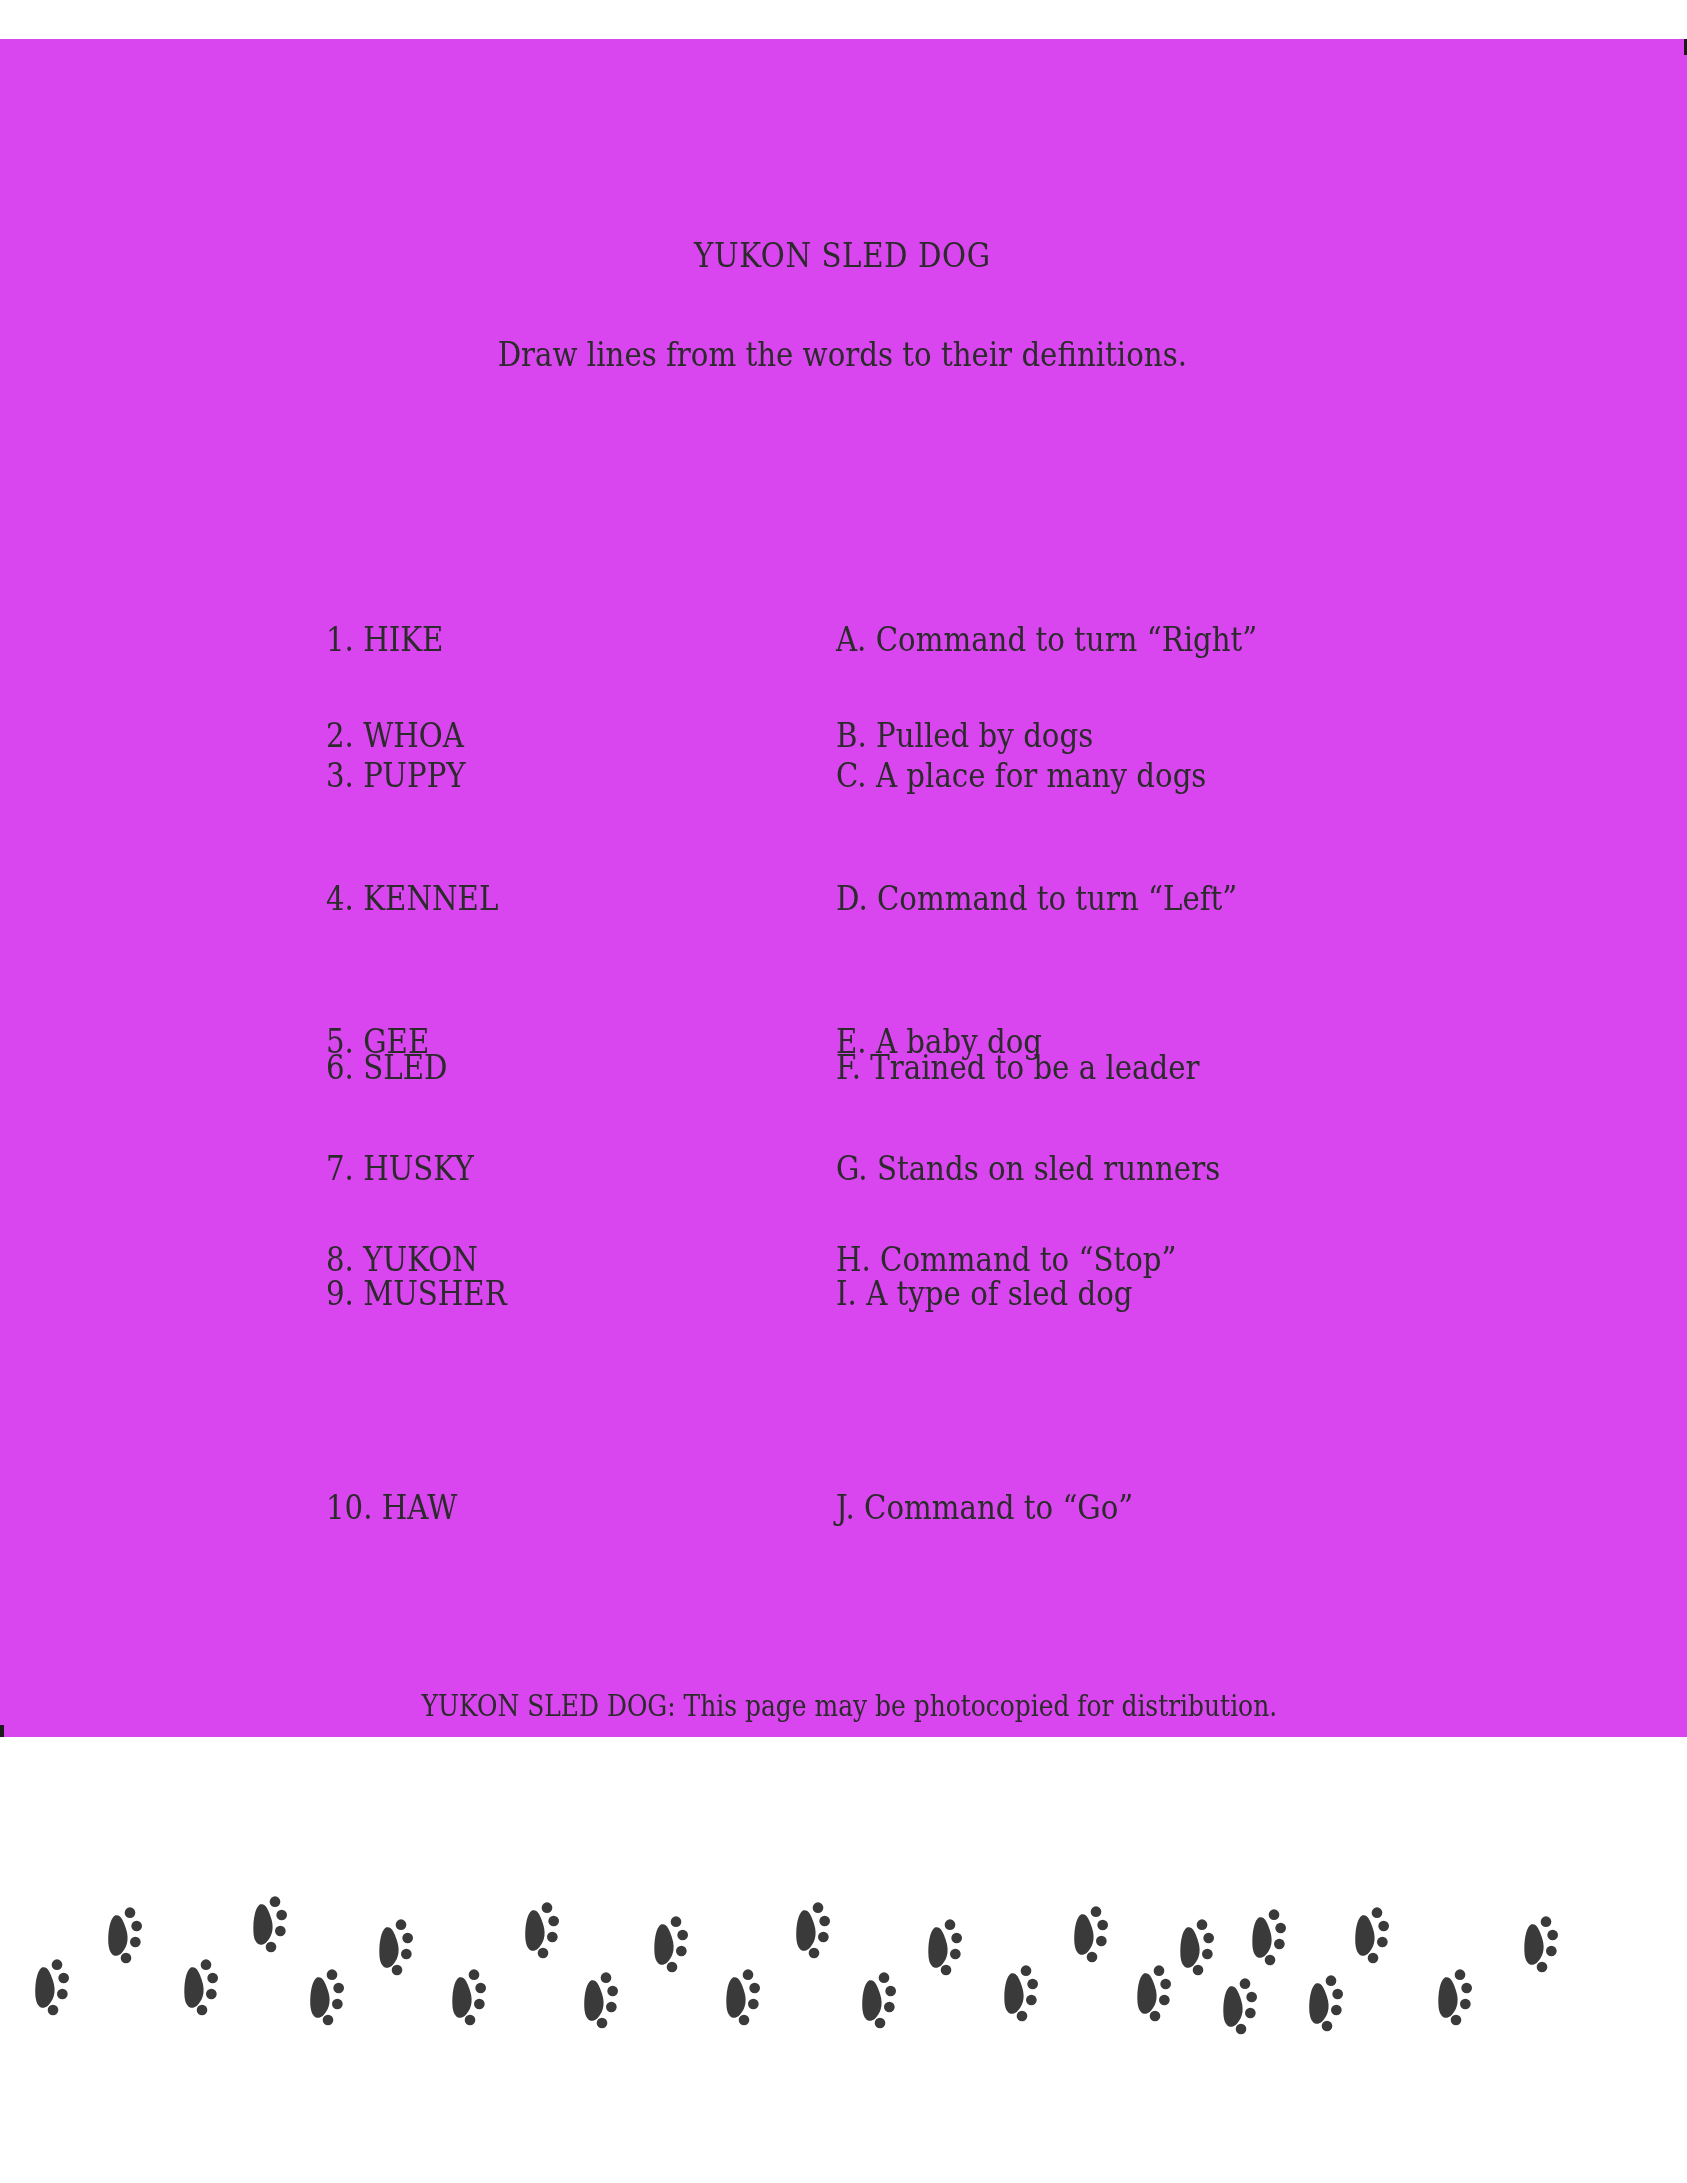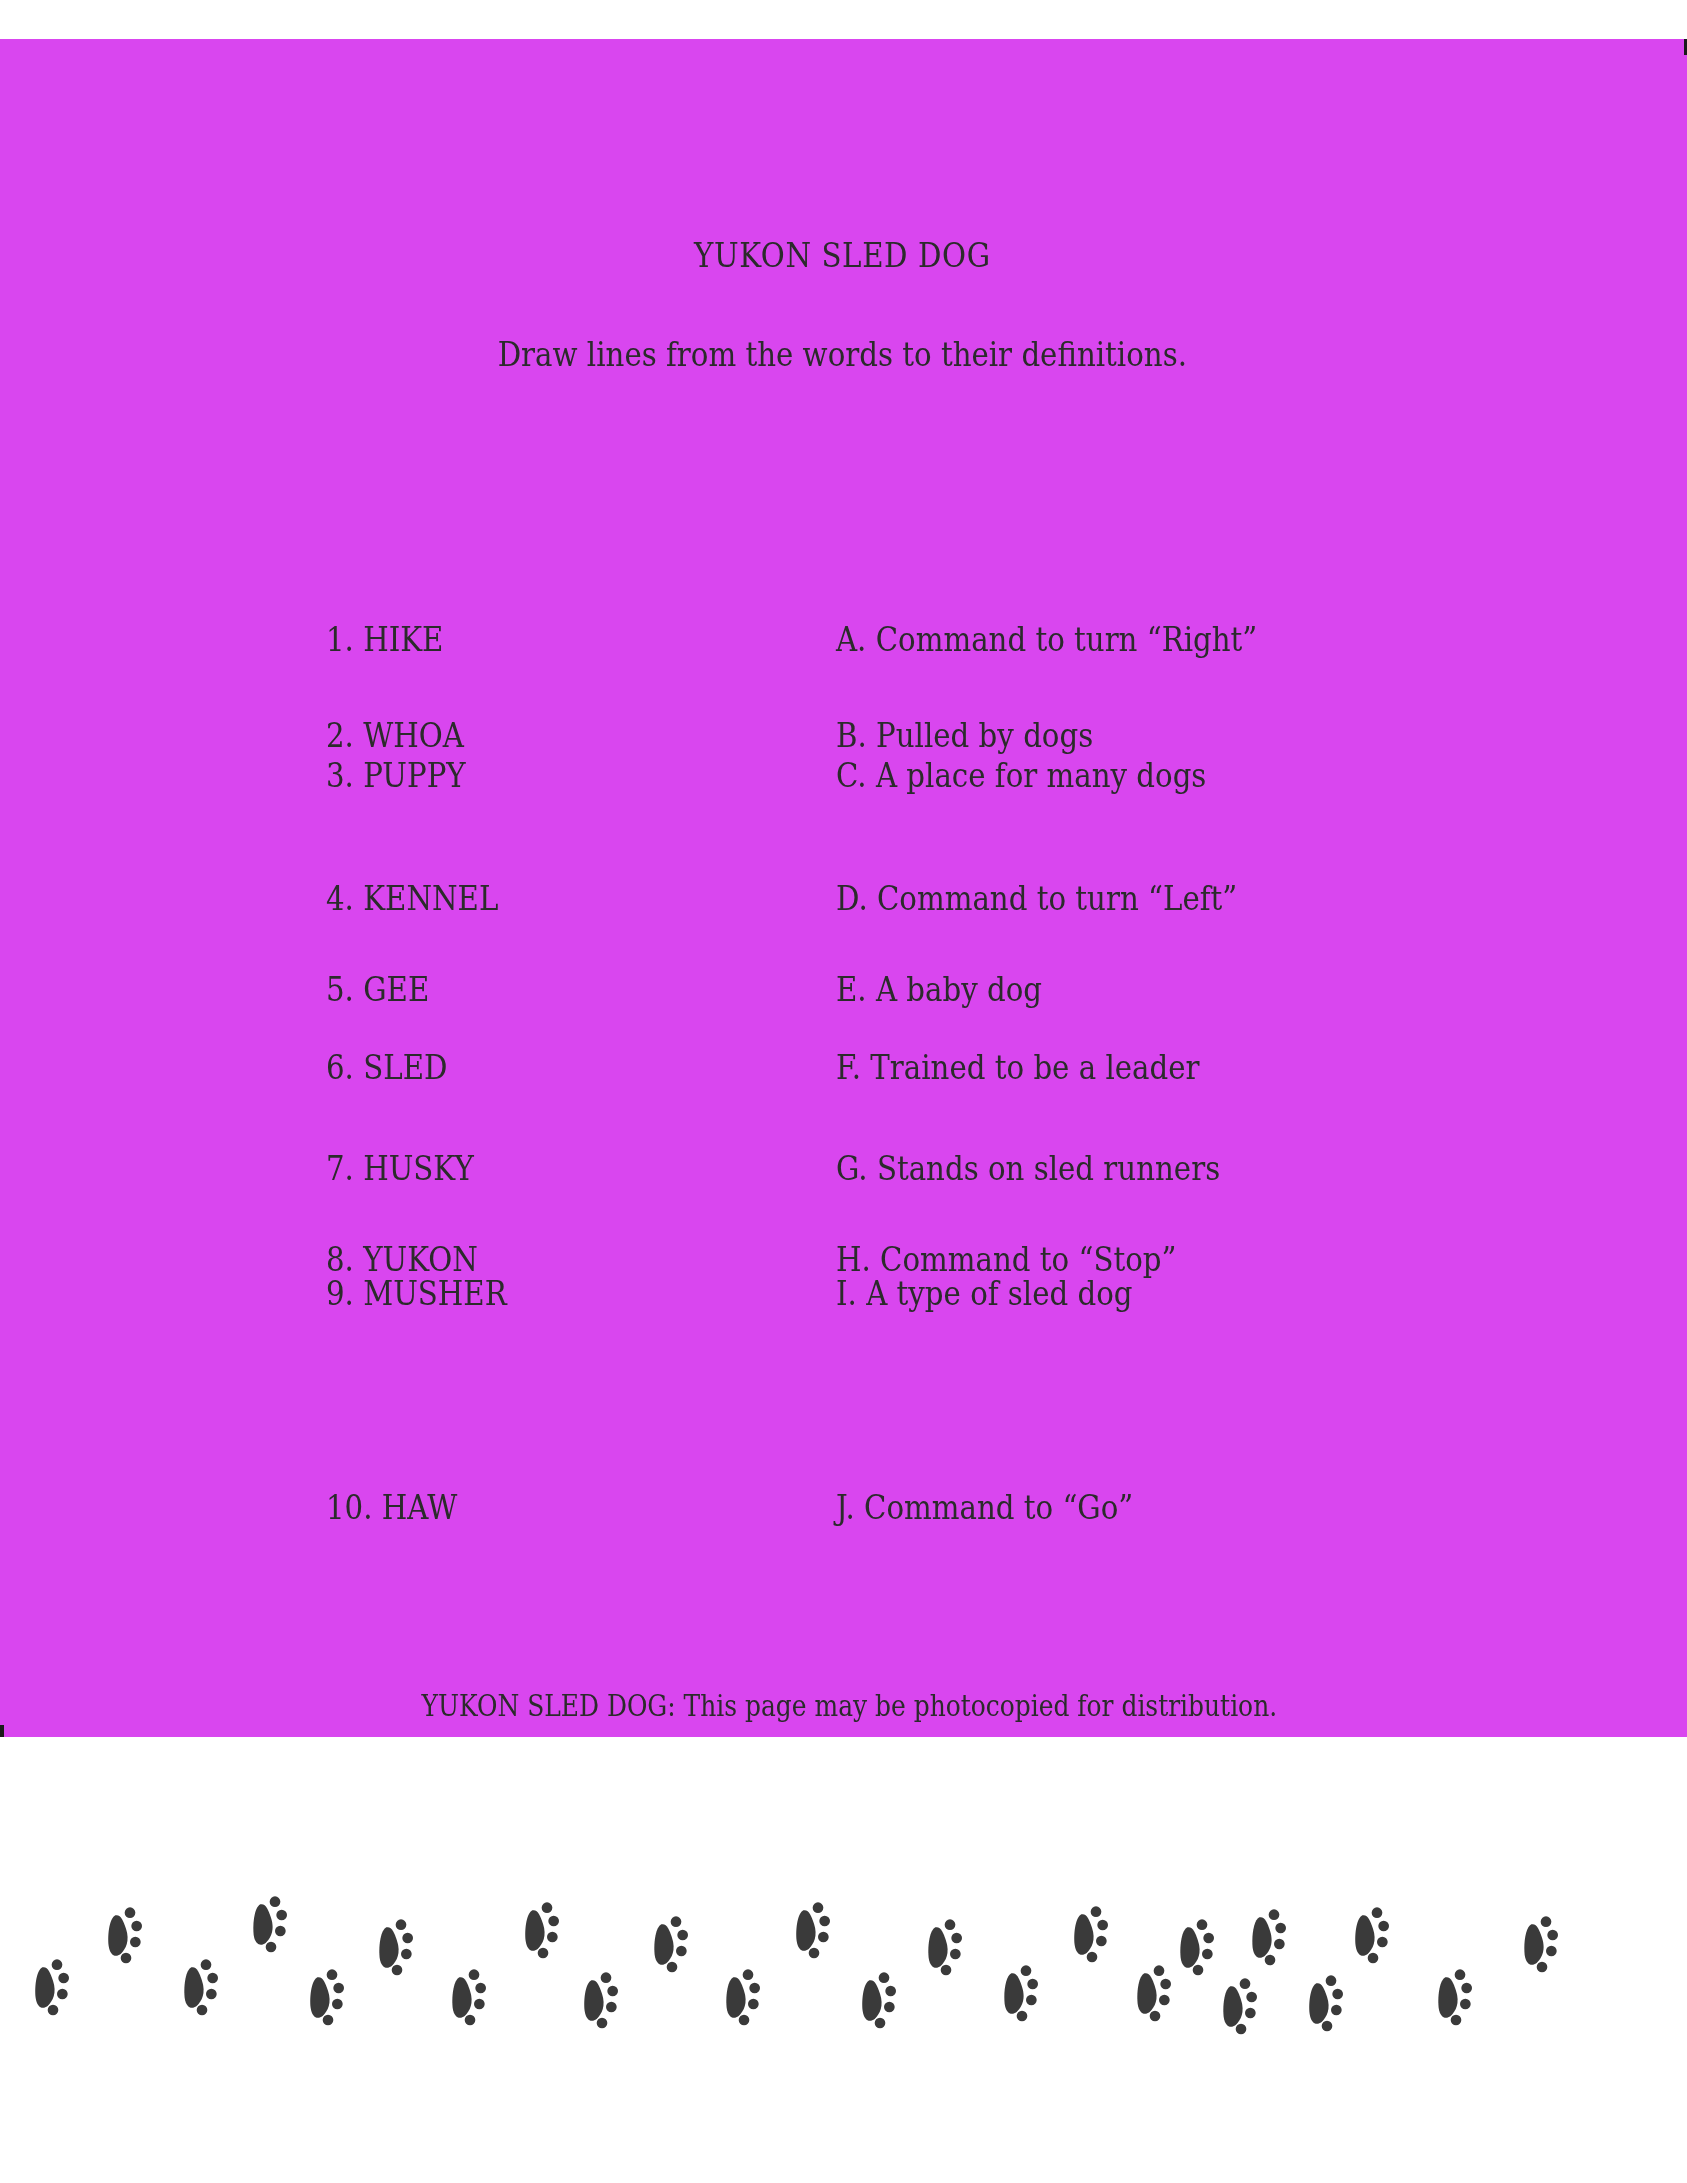--- a/index.html
+++ b/index.html
@@ -136,21 +136,21 @@
       <span class="definition">B. Pulled by dogs</span>
     </div>
     <div class="row" style="top:716px">
       <span class="word">3. PUPPY</span>
       <span class="definition">C. A place for many dogs</span>
     </div>
     <div class="row" style="top:839px">
       <span class="word">4. KENNEL</span>
       <span class="definition">D. Command to turn “Left”</span>
     </div>
-    <div class="row" style="top:930px">
+    <div class="row" style="top:982px">
       <span class="word">5. GEE</span>
       <span class="definition">E. A baby dog</span>
     </div>
     <div class="row" style="top:1008px">
       <span class="word">6. SLED</span>
       <span class="definition">F. Trained to be a leader</span>
     </div>
     <div class="row" style="top:1109px">
       <span class="word">7. HUSKY</span>
       <span class="definition">G. Stands on sled runners</span>

